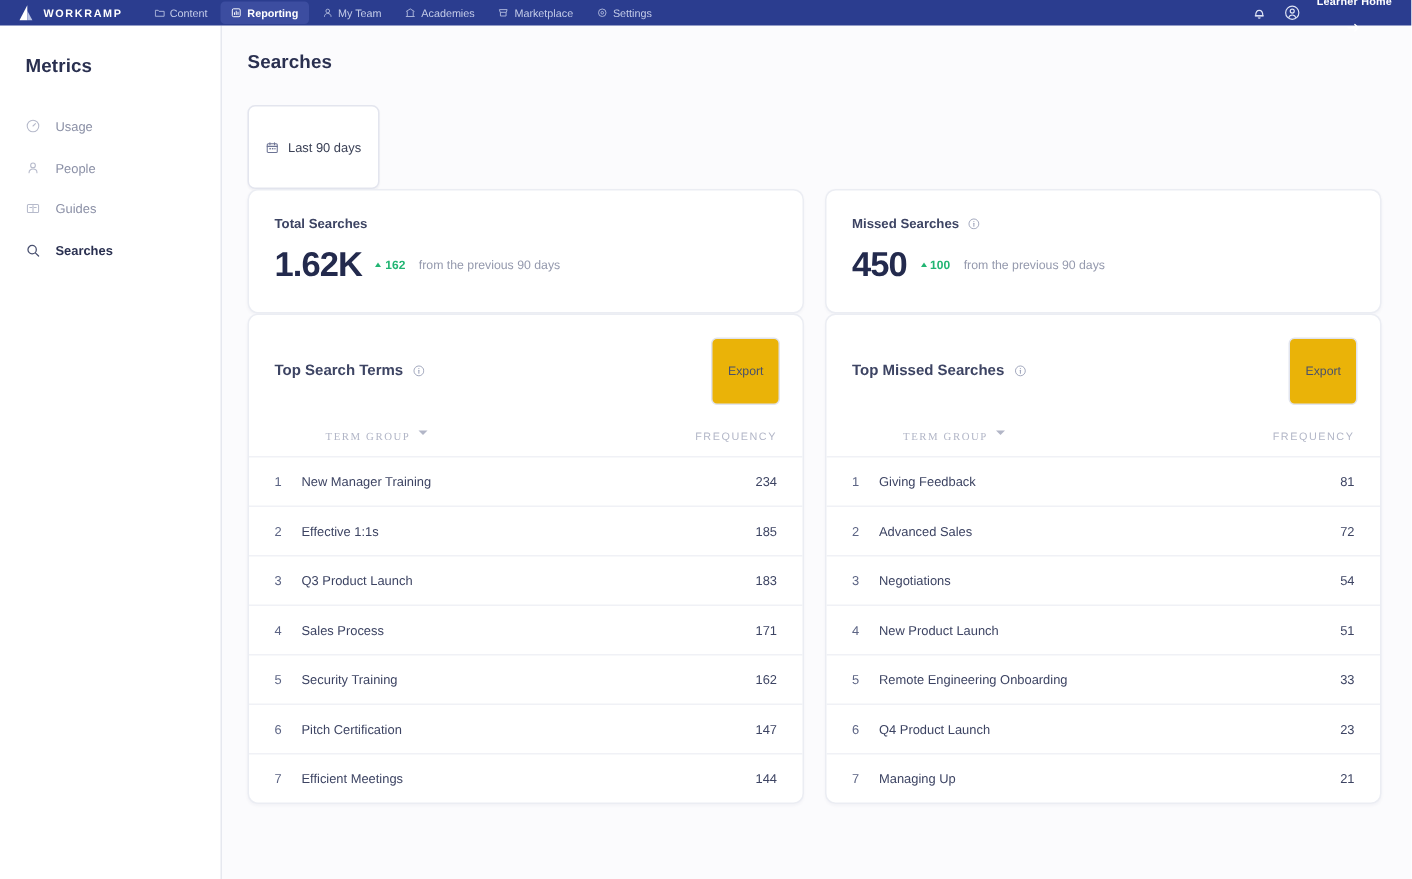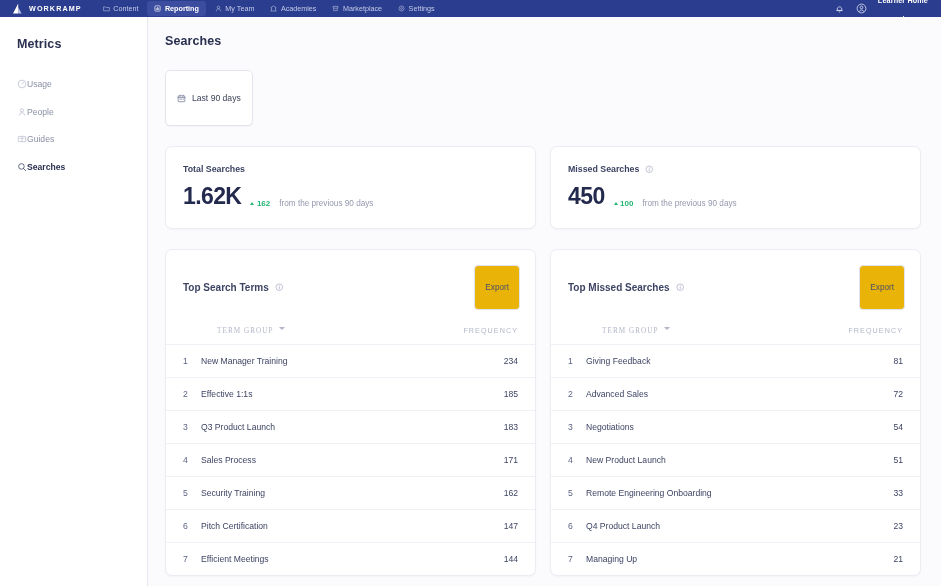--- a/index.html
+++ b/index.html
@@ -76,21 +76,21 @@
   }
   .sidebar-title {
     font-size: 12.5px;
     font-weight: bold;
     color: #2a3050;
     padding: 0 17px;
     margin-bottom: 22px;
     letter-spacing: .1px;
   }
   .side-item {
-    display: flex; align-items: center; 
+    display: flex; align-items: center; gap: 10px;
     padding: 6px 17px;
     font-size: 8.6px;
     color: #8b90a6;
     cursor: pointer;
     margin-bottom: 5.5px;
   }
   .side-item .side-ico { width: 10px; height: 10px; display: block; flex: none; }
   .side-item.active { color: #2a3050; font-weight: bold; }
 
   
@@ -118,40 +118,39 @@
     font-weight: 500;
     cursor: pointer;
     box-shadow: 0 1px 1px rgba(32,40,77,.03);
   }
   .date-filter .cal-ico { width: 9px; height: 9px; display: block; }
 
   .grid {
     display: grid;
     grid-template-columns: 1fr 1fr;
     gap: 14px;
-    margin-top: 20px;
   }
   .card {
     background: #ffffff;
     border: 1px solid #ebedf3;
     border-radius: 7px;
     box-shadow: 0 1px 2px rgba(32,40,77,.035);
   }
 
   
   .kpi { padding: 17px 17px 20px 17px; }
   .kpi-label {
     display: flex; align-items: center; gap: 6px;
     font-size: 8.8px;
     font-weight: bold;
     color: #3d4463;
     margin-bottom: 11px;
   }
   .info-ico { width: 8.5px; height: 8.5px; display: block; cursor: pointer; }
-  .kpi-row { display: flex; align-items: flex-end; gap: 9px; }
+  .kpi-row { display: flex; align-items: center; gap: 9px; }
   .kpi-value {
     font-size: 23px;
     font-weight: bold;
     color: #232a4d;
     letter-spacing: -.6px;
     line-height: 1;
   }
   .kpi-delta {
     display: inline-flex; align-items: center; gap: 2.5px;
     color: #22b573;

